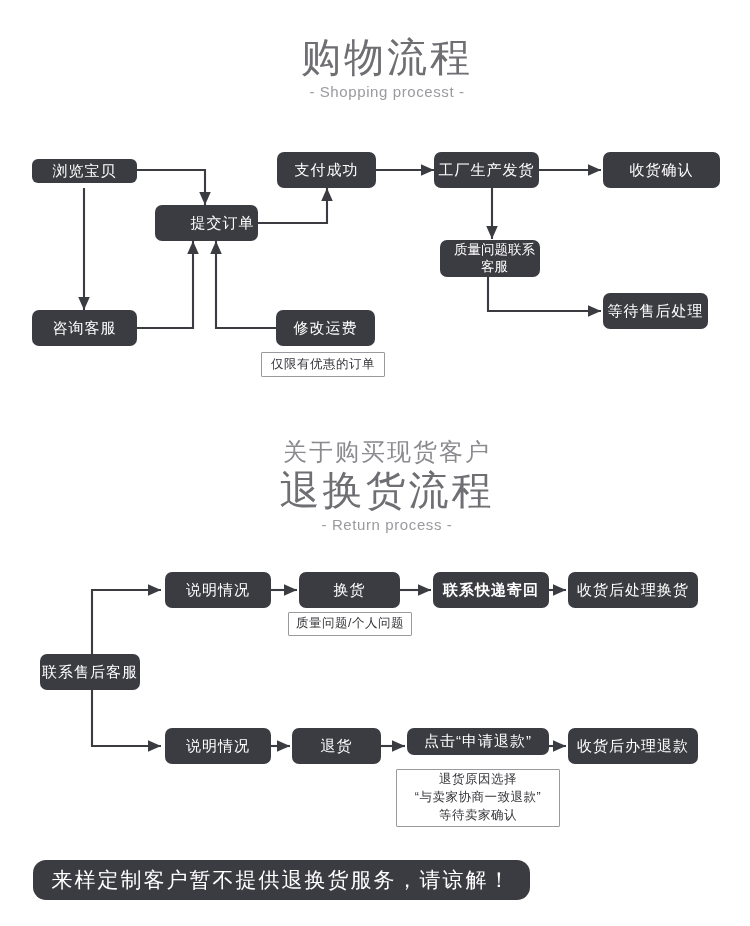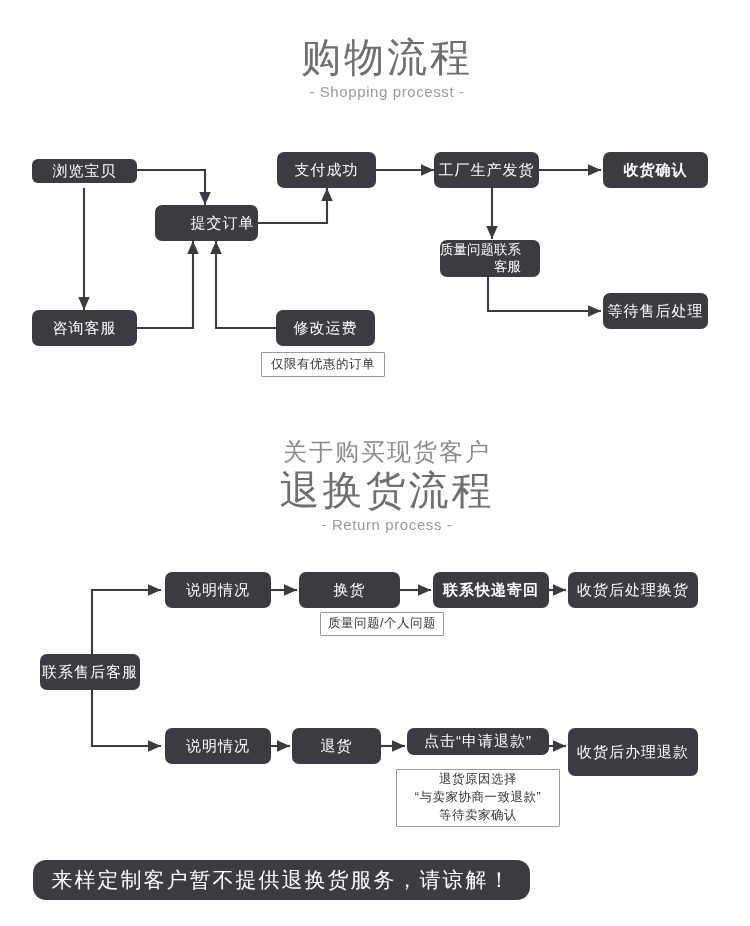--- a/index.html
+++ b/index.html
@@ -76,22 +76,22 @@
     display: flex;
     align-items: center;
     justify-content: center;
     text-align: center;
     white-space: pre;
     line-height: 1.22;
     z-index: 3;
   }
   .node.two-line {
     justify-content: flex-start;
-    text-align: right;
-    padding-left: 0;
+    text-align: center;
+    padding-left: 14px;
     white-space: pre-line;
   }
 
   
   .note {
     position: absolute;
     box-sizing: border-box;
     background: #ffffff;
     color: #35353a;
     border: 1px solid #9b9b9f;
@@ -174,21 +174,21 @@
   </svg>
 
   <div class="node" style="left:32px;  top:159px; width:105px; height:24px;border-radius:6px;">浏览宝贝</div>
 
   <div class="node" style="left:155px; top:205px; width:103px; height:36px;padding-left:32px;">提交订单</div>
 
   <div class="node" style="left:277px; top:152px; width:99px;  height:36px;">支付成功</div>
 
   <div class="node" style="left:434px; top:152px; width:105px; height:36px;">工厂生产发货</div>
 
-  <div class="node" style="left:603px; top:152px; width:105px; height:36px;font-weight:bold;">收货确认</div>
+  <div class="node" style="left:603px; top:152px; width:117px; height:36px;">收货确认</div>
 
   <div class="node" style="left:32px;  top:310px; width:105px; height:36px;">咨询客服</div>
 
   <div class="node" style="left:276px; top:310px; width:99px;  height:36px;">修改运费</div>
 
   <div class="node two-line" style="left:440px; top:240px; width:100px; height:37px; font-size:13.5px; letter-spacing:0px;">质量问题联系
 客服</div>
 
   <div class="node" style="left:603px; top:293px; width:105px; height:36px;">等待售后处理</div>
 
@@ -200,26 +200,26 @@
     <div class="h-en">- Return process -</div>
   </div>
 
   <div class="node" style="left:40px;  top:654px; width:100px; height:36px;">联系售后客服</div>
 
   <div class="node" style="left:165px; top:572px; width:106px; height:36px;">说明情况</div>
   <div class="node" style="left:299px; top:572px; width:101px; height:36px;">换货</div>
   <div class="node" style="left:433px; top:572px; width:116px; height:36px;font-weight:bold;">联系快递寄回</div>
   <div class="node" style="left:568px; top:572px; width:130px; height:36px;">收货后处理换货</div>
 
-  <div class="note" style="left:288px; top:612px; width:124px; height:24px;margin-left:32px;">质量问题/个人问题</div>
+  <div class="note" style="left:288px; top:612px; width:124px; height:24px;">质量问题/个人问题</div>
 
   <div class="node" style="left:165px; top:728px; width:106px; height:36px;">说明情况</div>
   <div class="node" style="left:292px; top:728px; width:89px;  height:36px;">退货</div>
   <div class="node" style="left:407px; top:728px; width:142px; height:27px;">点击“申请退款”</div>
-  <div class="node" style="left:568px; top:728px; width:130px; height:48px;">收货后办理退款</div>
+  <div class="node" style="left:568px; top:728px; width:130px; height:36px;">收货后办理退款</div>
 
   <div class="note" style="left:396px; top:769px; width:164px; height:58px;">退货原因选择
 “与卖家协商一致退款”
 等待卖家确认</div>
 
   <div class="banner" style="left:33px; top:860px; width:497px; height:40px;">来样定制客户暂不提供退换货服务，请谅解！</div>
 
 </div>
 
 </body></html>

